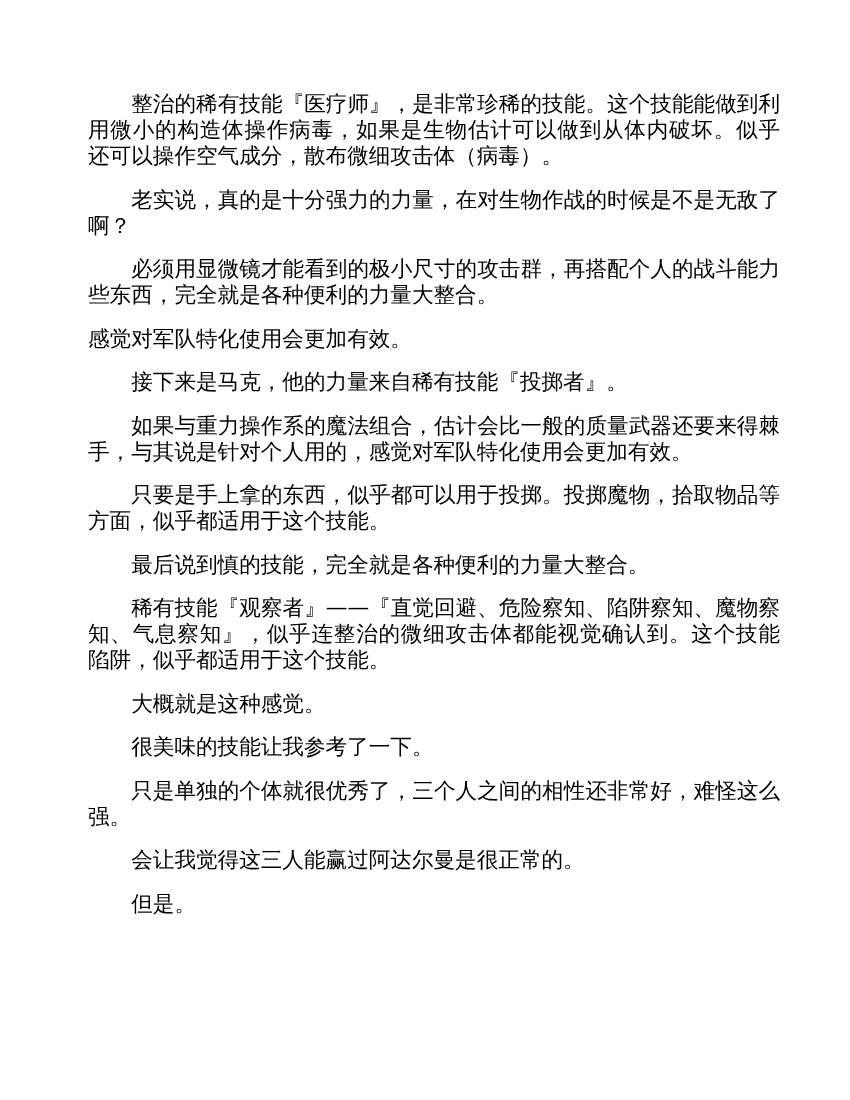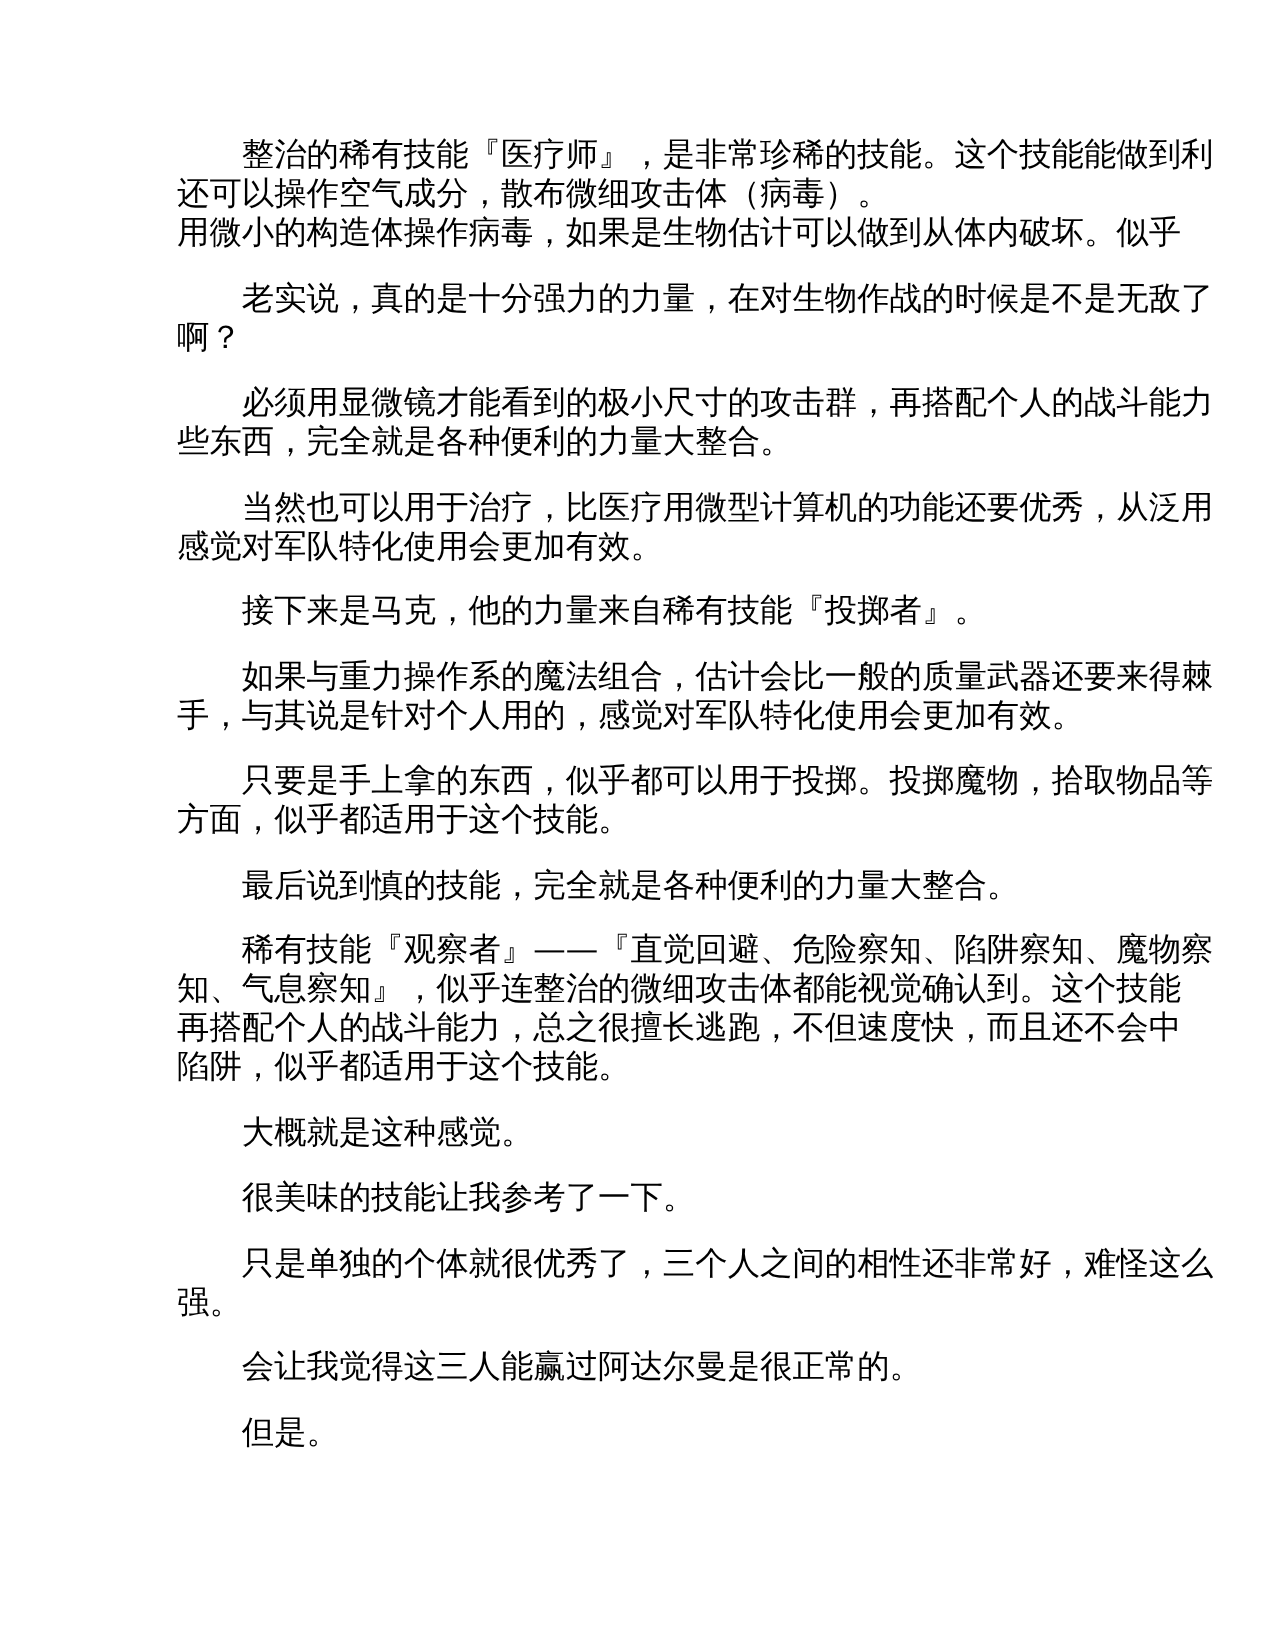--- a/index.html
+++ b/index.html
@@ -31,69 +31,66 @@
     margin: 0 0 17.5px 0;
     padding: 0;
   }
   .line {
     text-align: justify;
     text-align-last: justify;
     text-justify: inter-character;
     height: 26px;
     overflow: visible;
     white-space: nowrap;
-    margin-left: 30px;
   }
   .line.first {
     text-indent: 2em;
   }
   .line.last {
     text-align-last: left;
   }
 </style>
 </head>
 <body>
 
 <div class="page">
   <div class="text-block" style="color: rgb(0, 0, 0);">
       <div class="paragraph">
         <div class="line first">整治的稀有技能『医疗师』，是非常珍稀的技能。这个技能能做到利</div>
+        <div class="line">用微小的构造体操作病毒，如果是生物估计可以做到从体内破坏。似乎</div>
         <div class="line last">还可以操作空气成分，散布微细攻击体（病毒）。</div>
-        <div class="line">用微小的构造体操作病毒，如果是生物估计可以做到从体内破坏。似乎</div>
       </div>
       <div class="paragraph">
         <div class="line first">老实说，真的是十分强力的力量，在对生物作战的时候是不是无敌了</div>
         <div class="line last">啊？</div>
       </div>
       <div class="paragraph">
         <div class="line first">必须用显微镜才能看到的极小尺寸的攻击群，再搭配个人的战斗能力</div>
         <div class="line last">些东西，完全就是各种便利的力量大整合。</div>
       </div>
       <div class="paragraph">
-        <div class="line first">当然也可以用于治疗，比医疗用微型计算机的功能还要优秀，从泛用</div>
         <div class="line last">感觉对军队特化使用会更加有效。</div>
       </div>
       <div class="paragraph">
         <div class="line first last">接下来是马克，他的力量来自稀有技能『投掷者』。</div>
       </div>
       <div class="paragraph">
         <div class="line first">如果与重力操作系的魔法组合，估计会比一般的质量武器还要来得棘</div>
         <div class="line last">手，与其说是针对个人用的，感觉对军队特化使用会更加有效。</div>
       </div>
       <div class="paragraph">
         <div class="line first">只要是手上拿的东西，似乎都可以用于投掷。投掷魔物，拾取物品等</div>
         <div class="line last">方面，似乎都适用于这个技能。</div>
       </div>
       <div class="paragraph">
         <div class="line first last">最后说到慎的技能，完全就是各种便利的力量大整合。</div>
       </div>
       <div class="paragraph">
         <div class="line first">稀有技能『观察者』——『直觉回避、危险察知、陷阱察知、魔物察</div>
         <div class="line">知、气息察知』，似乎连整治的微细攻击体都能视觉确认到。这个技能</div>
-        <div class="line">再搭配个人的战斗能力，总之很擅长逃跑，不但速度快，而且还不会中</div>
         <div class="line last">陷阱，似乎都适用于这个技能。</div>
       </div>
       <div class="paragraph">
         <div class="line first last">大概就是这种感觉。</div>
       </div>
       <div class="paragraph">
         <div class="line first last">很美味的技能让我参考了一下。</div>
       </div>
       <div class="paragraph">
         <div class="line first">只是单独的个体就很优秀了，三个人之间的相性还非常好，难怪这么</div>

